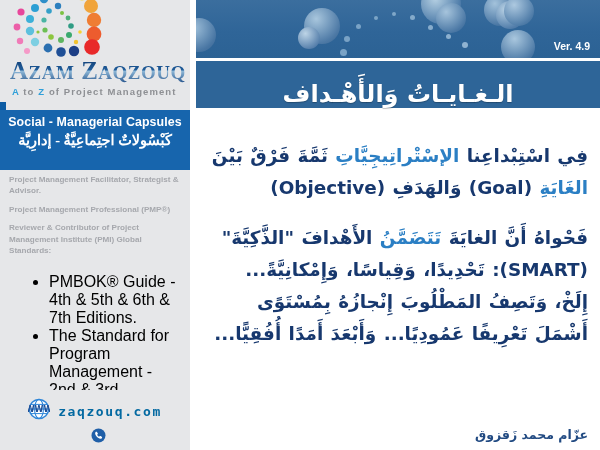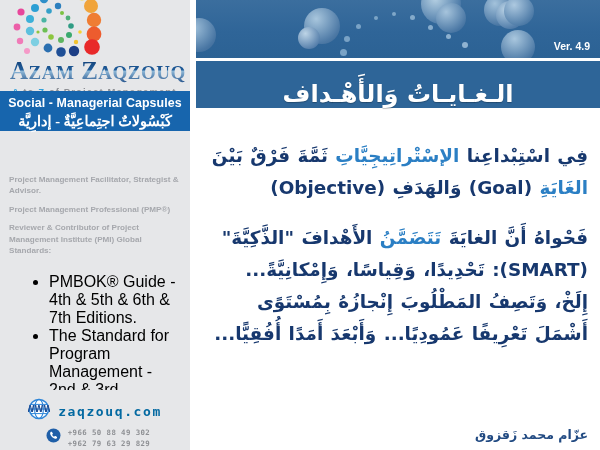--- a/index.html
+++ b/index.html
@@ -8,35 +8,35 @@
     background:#ffffff;
     font-family:"Liberation Sans","DejaVu Sans",sans-serif;
   }
   .slide{position:relative;width:600px;height:450px;overflow:hidden;background:#ffffff;}
 
   
   .sidebar{
     position:absolute;left:0;top:0;width:190px;height:450px;
     background:#e6e7e9;overflow:hidden;
   }
-  .logo-area{position:relative;width:190px;height:91px;background:#e6e7e9;}
+  .logo-area{position:relative;width:190px;height:110px;background:#e6e7e9;}
   .logo-dots{position:absolute;left:8px;top:-12px;width:120px;height:72px;}
   .logo-name{
     position:absolute;left:10px;top:56px;width:175px;height:30px;
   }
   .logo-name svg{display:block;}
   .logo-tag{
     position:absolute;left:12px;top:86px;
     font-size:9.5px;letter-spacing:1.1px;font-weight:bold;color:#8e9094;
     white-space:nowrap;
   }
   .logo-tag .hl{color:#2f9fd9;}
 
   .cap-header{
-    position:relative;width:190px;height:40px;background:#1765ad;
+    position:relative;width:190px;height:60px;background:#1765ad;
     box-sizing:border-box;padding:5px 8px 0 8px;
   }
   .cap-header .en{
     color:#ffffff;font-size:12.4px;font-weight:bold;text-align:center;
     letter-spacing:.1px;white-space:nowrap;
   }
   .cap-header .ar{
     color:#ffffff;font-size:14.5px;font-weight:bold;text-align:center;
     direction:rtl;margin-top:3px;white-space:nowrap;
     font-family:Liberation Serif, serif;
@@ -222,24 +222,20 @@
         </span>
         <span class="web-text">zaqzouq.com</span>
       </div>
       <div class="phone-row">
         <span>
           <svg width="15" height="15" viewBox="0 0 15 15">
             <circle cx="7.5" cy="7.5" r="7" fill="#1f5fa8"></circle>
             <path d="M4.6 4.1c.5-.5 1.2-.4 1.5.1l.7 1.1c.2.4.1.8-.2 1l-.5.4c.4.9 1.1 1.6 2 2l.4-.5c.3-.3.7-.4 1.1-.2l1.1.7c.5.3.6 1 .1 1.5-.9.9-2.2.7-3.4-.1-1-.6-1.9-1.5-2.5-2.5-.8-1.2-1-2.5-.3-3.5z" fill="#ffffff"></path>
           </svg>
         </span>
-        <span class="phone-nums">
-          <span>+966 50 88 49 302</span><br>
-          <span>+962 79 63 29 829</span>
-        </span>
       </div>
     </div>
   </div>
 
   <div class="header-band">
     <div class="sphere" style="left:-14px;top:18px;width:34px;height:34px;background:radial-gradient(circle at 34% 30%,#9fc0da,#4a77a4 70%,#35618f);"></div>
     <div class="sphere" style="left:108px;top:8px;width:36px;height:36px;background:radial-gradient(circle at 34% 30%,#a8c6dd,#4e7aa6 70%,#37638f);"></div>
     <div class="sphere" style="left:225px;top:-16px;width:40px;height:40px;background:radial-gradient(circle at 36% 38%,#b4cfe2,#4f7daa 70%,#376390);"></div>
     <div class="sphere" style="left:288px;top:-6px;width:32px;height:32px;background:radial-gradient(circle at 34% 30%,#a3c2db,#4a77a4 70%,#35618f);"></div>
     <div class="sphere" style="left:300px;top:1px;width:28px;height:28px;background:radial-gradient(circle at 34% 30%,#b9d2e5,#5580ac 70%,#3a6594);"></div>

